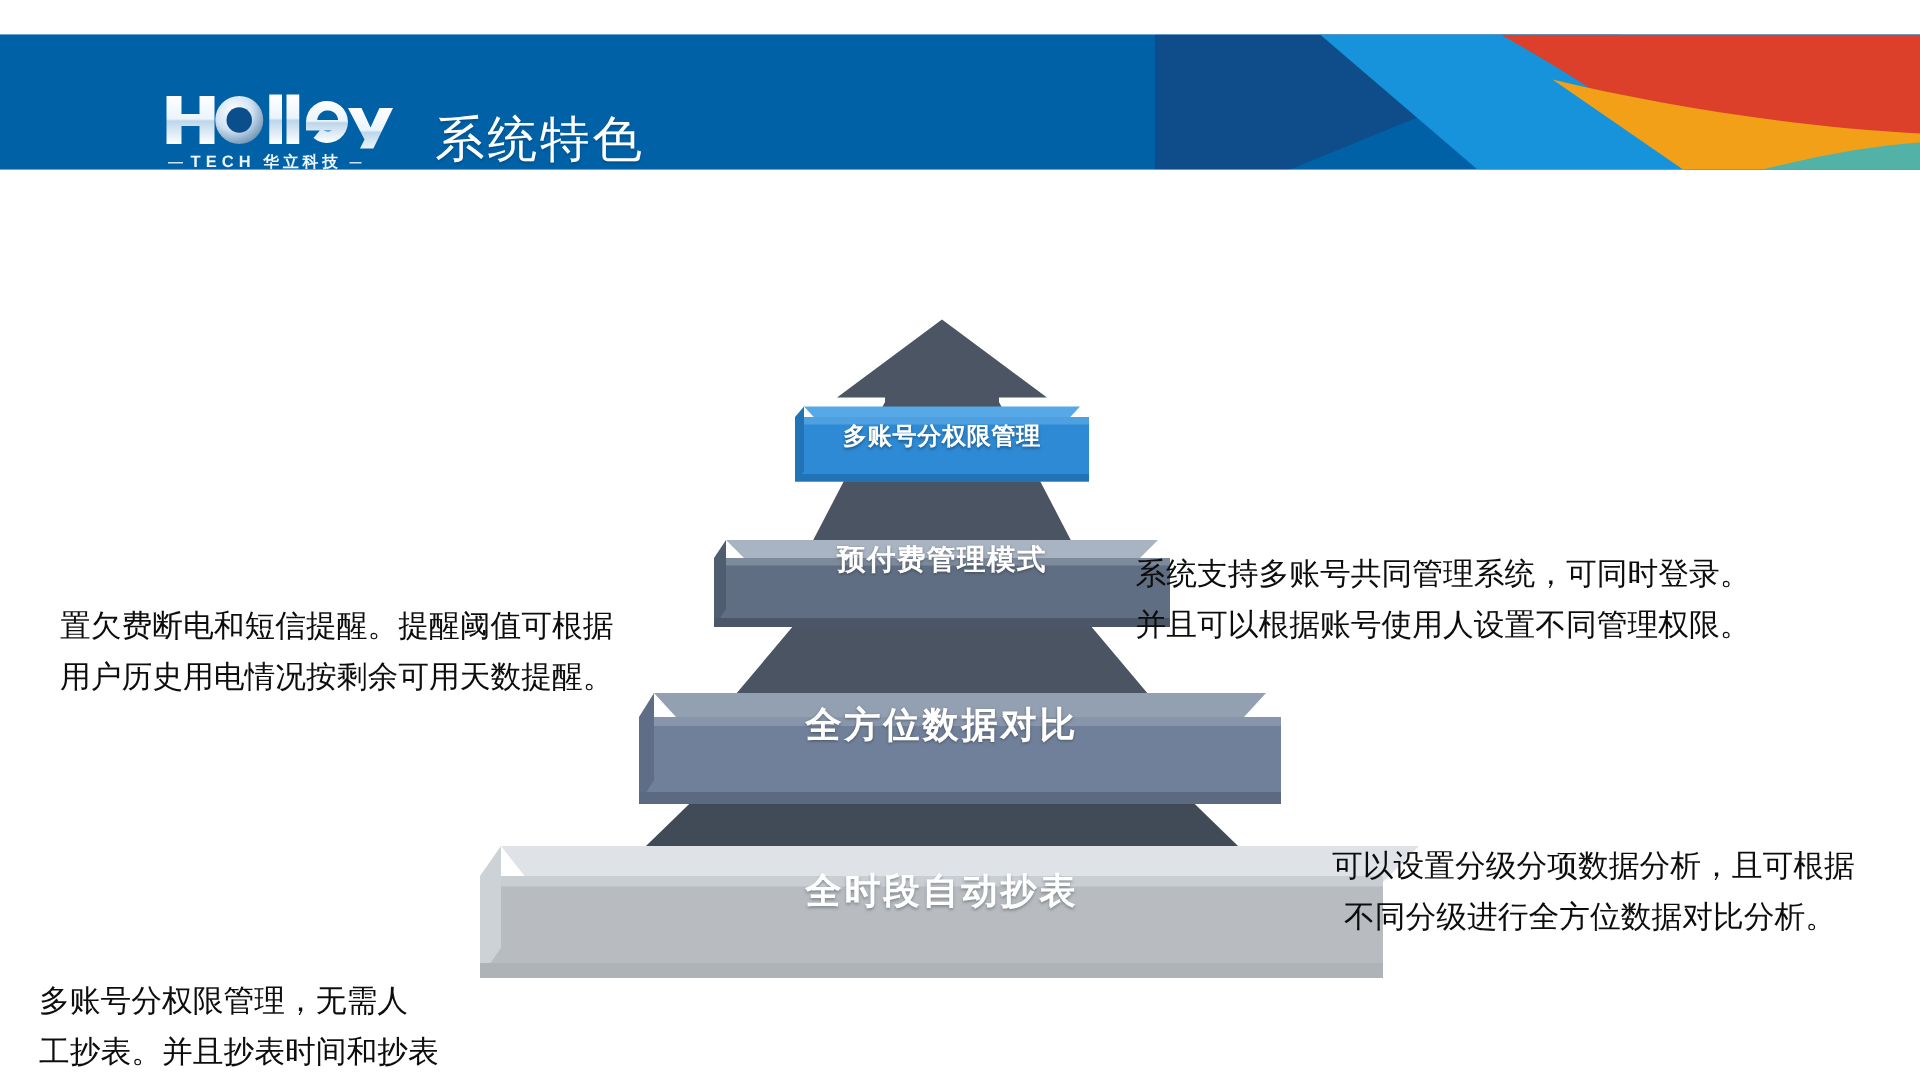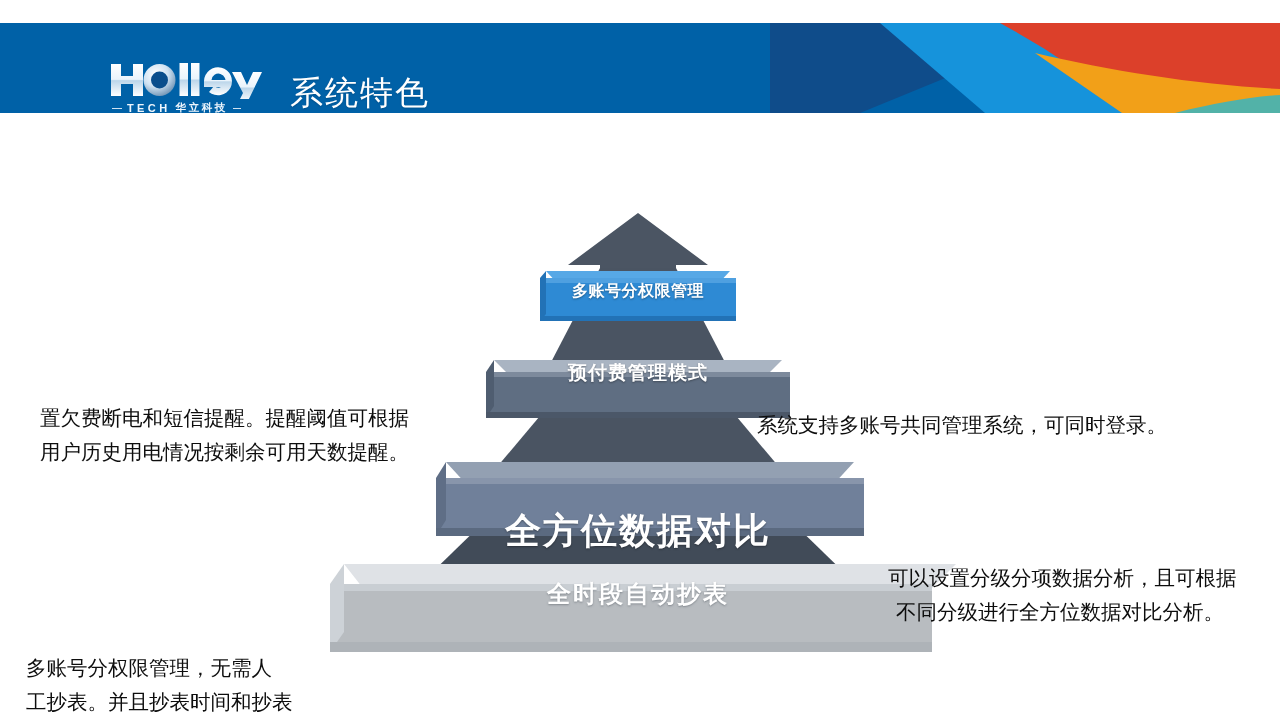--- a/index.html
+++ b/index.html
@@ -93,58 +93,58 @@
   .stage {
     position: absolute;
     left: 0;
     top: 113px;
     width: 1280px;
     height: 607px;
   }
 
   .pyramid {
     position: absolute;
-    left: 298px;
+    left: 288px;
     top: 95px;
     width: 680px;
     height: 445px;
   }
 
   
   .tier-label {
     position: absolute;
     text-align: center;
     color: #ffffff;
     font-weight: 700;
     white-space: nowrap;
     text-shadow: 0 1px 2px rgba(0,0,0,0.35);
     pointer-events: none;
   }
   .tier-label.t0 { left: 230px; top: 73px;  width: 220px; font-size: 16px; letter-spacing: 0.5px; }
   .tier-label.t1 { left: 180px; top: 152px; width: 320px; font-size: 19px; letter-spacing: 1px; }
-  .tier-label.t2 { left: 130px; top: 259px; width: 420px; font-size: 36px; letter-spacing: 2px; margin-top: 40px; }
+  .tier-label.t2 { left: 130px; top: 259px; width: 420px; font-size: 24px; letter-spacing: 2px; }
   .tier-label.t3 { left:  80px; top: 370px; width: 520px; font-size: 24px; letter-spacing: 2px;
                    text-shadow: 0 1px 2px rgba(90,96,104,0.55); }
 
   
   .note {
     position: absolute;
     color: #0d0d0d;
     font-family: "Liberation Serif", serif;
     font-size: 20.5px;
     line-height: 34px;
     white-space: nowrap;
   }
   .note-left-top   { left: 30px;  top: 288px; }
   .note-left-top .ln2,
   .note-left-top .ln3 { padding-left: 10px; }
 
   .note-left-bottom { left: 26px;  top: 538px; }
 
-  .note-right-top   { left: 757px; top: 253px; margin-top: 42px; }
+  .note-right-top   { left: 757px; top: 253px; }
   .note-right-bottom{ left: 888px; top: 448px; }
   .note-right-bottom .ln2 { padding-left: 8px; }
 
   .note .ln { display: block; }
 </style>
 </head>
 <body>
 
 <div class="header">
 
@@ -266,20 +266,21 @@
   </div>
 
   <div class="note note-left-bottom">
     <span class="ln ln1">多账号分权限管理，无需人</span>
     <span class="ln ln2">工抄表。并且抄表时间和抄表</span>
     <span class="ln ln3">间隔可自由设置。</span>
   </div>
 
   <div class="note note-right-top">
     <span class="ln ln1">系统支持多账号共同管理系统，可同时登录。</span>
+    <span class="ln ln2">并且可以根据账号使用人设置不同管理权限。</span>
   </div>
 
   <div class="note note-right-bottom">
     <span class="ln ln1">可以设置分级分项数据分析，且可根据</span>
     <span class="ln ln2">不同分级进行全方位数据对比分析。</span>
   </div>
 
 </div>
 
 </body></html>

